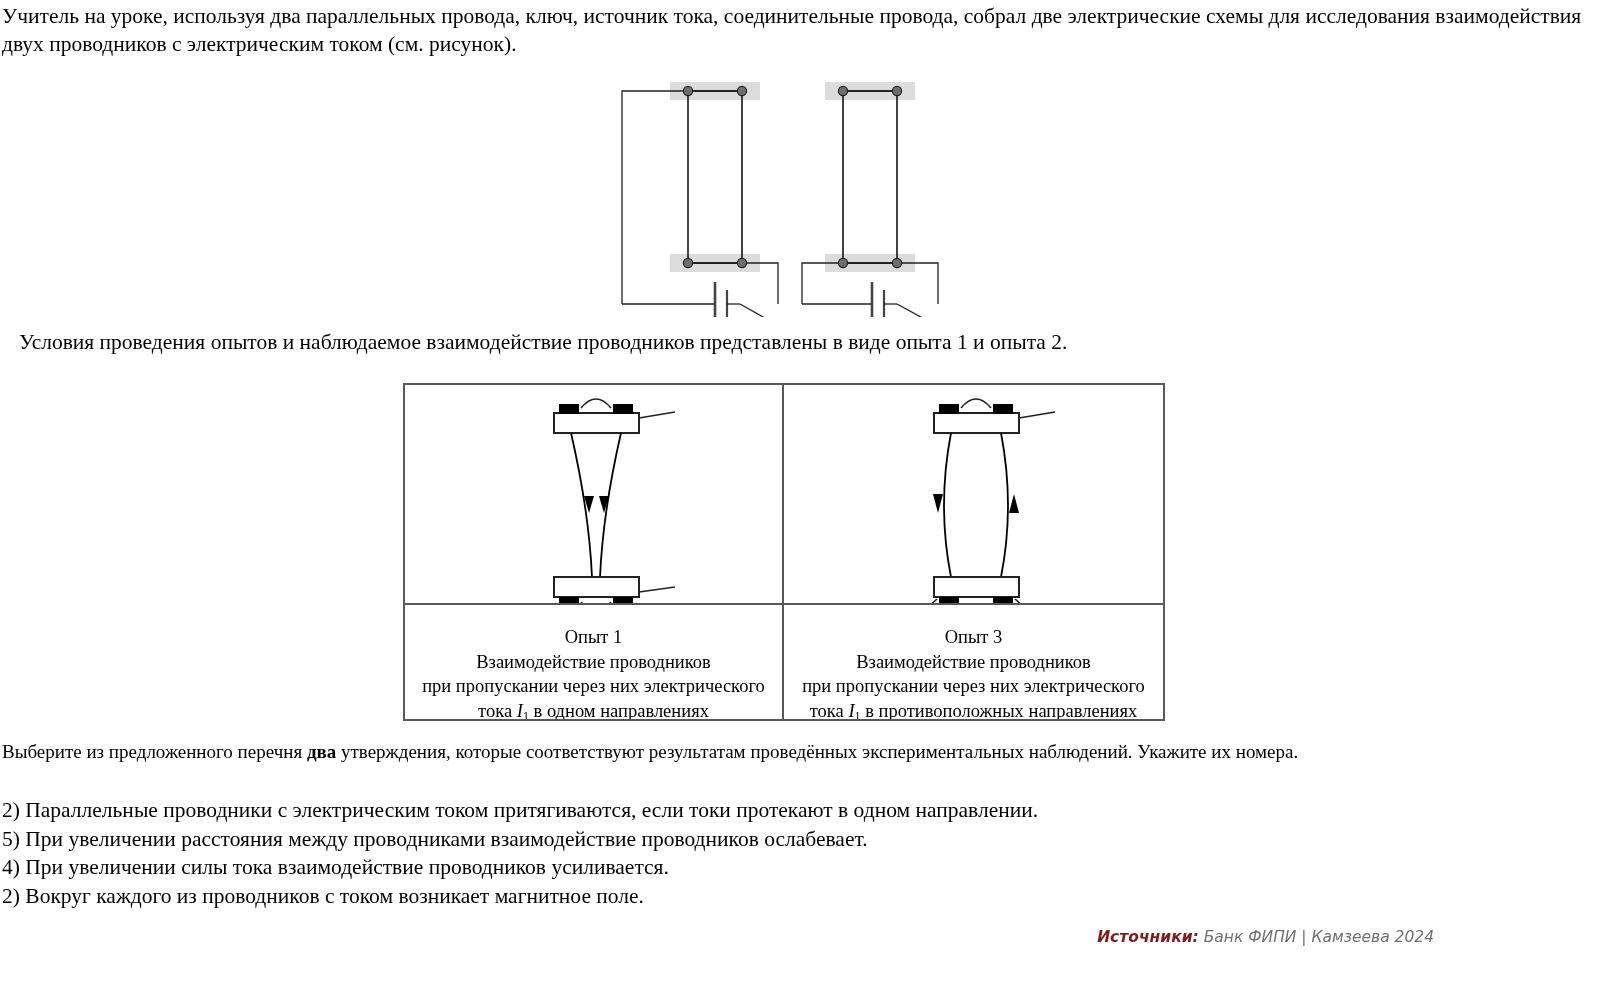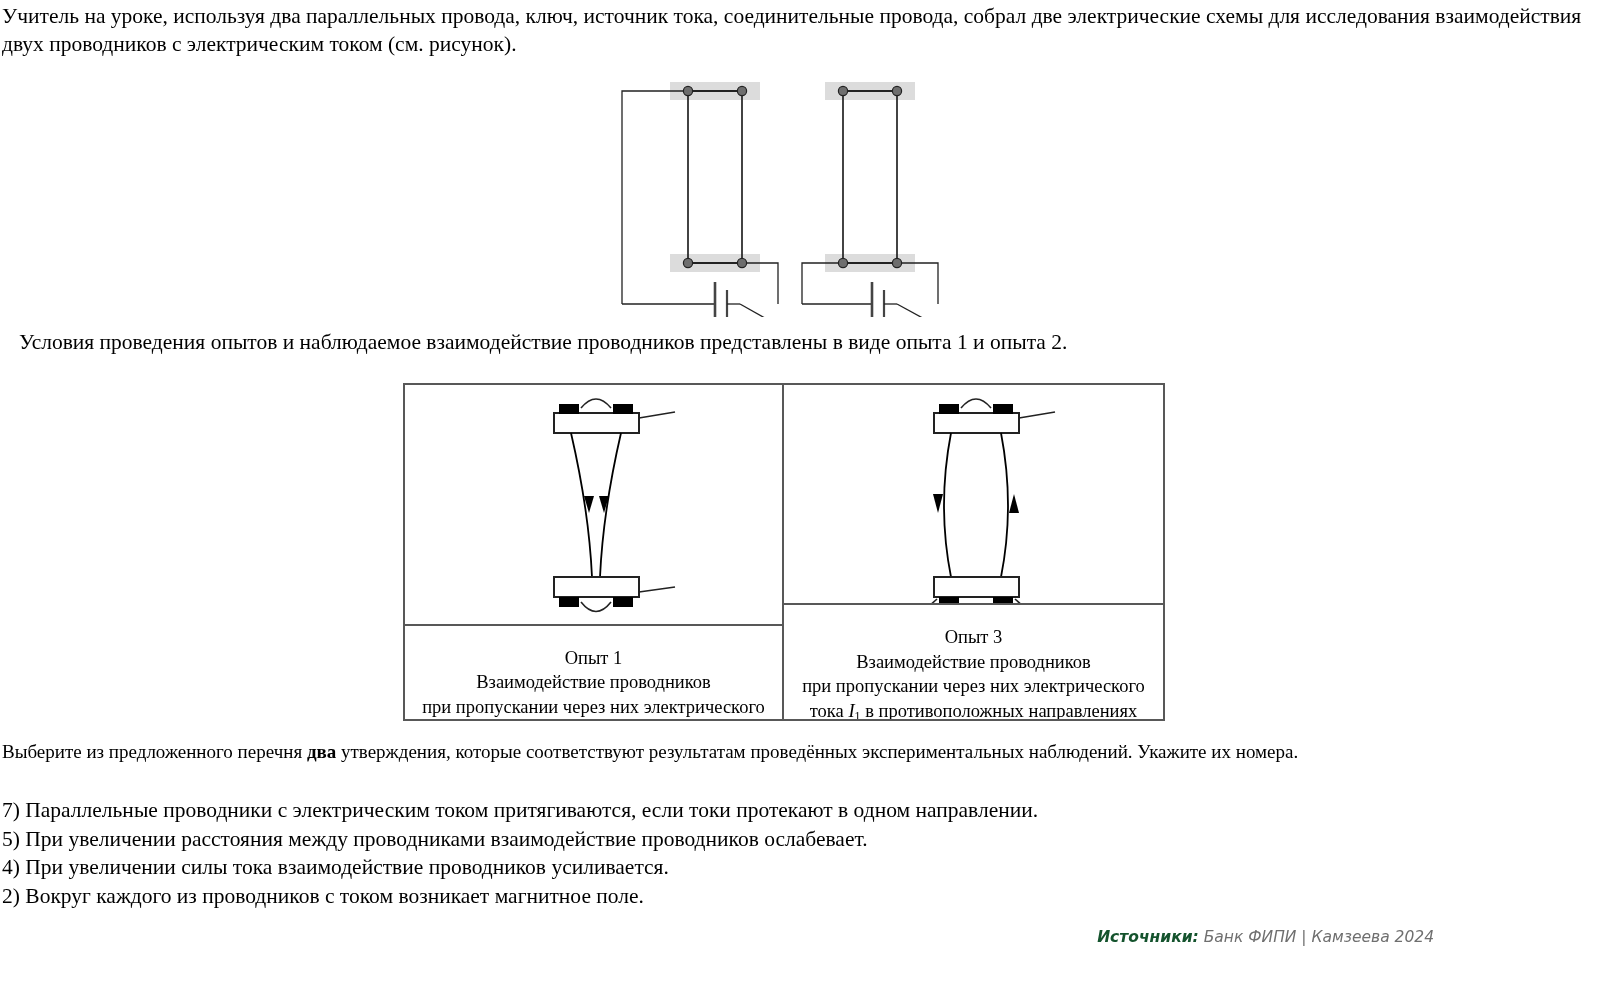--- a/index.html
+++ b/index.html
@@ -65,21 +65,21 @@
     position: absolute;
     right: 6px;
     top: 928px;
     font-family: "DejaVu Sans", sans-serif;
     font-size: 15.5px;
     font-style: italic;
     color: #6f6f6f;
     white-space: nowrap;
   }
   .footer .src-label {
-    color: #14532d;
+    color: #7f1d1d;
     font-weight: bold;
     font-style: italic;
   }
 
   
   .circuits {
     position: absolute;
     left: 600px;
     top: 72px;
     width: 360px;
@@ -229,20 +229,21 @@
             <rect x="124" y="206" width="20" height="10" fill="#000000"></rect>
             <path d="M92,211 Q107,230 122,211" fill="none" stroke="#222" stroke-width="1.6"></path>
             <line x1="150" y1="201" x2="186" y2="196" stroke="#222" stroke-width="1.6"></line>
           </g>
         </svg>
       </div>
       <div class="exp-caption">
         <span class="cap-line">Опыт 1</span>
         <span class="cap-line">Взаимодействие проводников</span>
         <span class="cap-line">при пропускании через них электрического</span>
+        <span class="cap-line"><span>тока </span><i>I</i><sub>1</sub><span> в одном направлениях</span></span>
       </div>
     </div>
 
     <div class="exp-cell right">
       <div class="exp-figure">
         <svg width="210" height="228" viewBox="0 0 210 228" xmlns="http://www.w3.org/2000/svg">
 
           <g>
             <rect x="65" y="22" width="85" height="20" fill="#ffffff" stroke="#222" stroke-width="2"></rect>
             <rect x="70" y="13" width="20" height="10" fill="#000000"></rect>
@@ -271,21 +272,21 @@
         <span class="cap-line">Взаимодействие проводников</span>
         <span class="cap-line">при пропускании через них электрического</span>
         <span class="cap-line"><span>тока </span><i>I</i><sub>1</sub><span> в противоположных направлениях</span></span>
       </div>
     </div>
   </div>
 
   <div class="question"><span>Выберите из предложенного перечня </span><b>два</b><span> утверждения, которые соответствуют результатам проведённых экспериментальных наблюдений. Укажите их номера.</span></div>
 
   <div class="options">
-    <div class="option-line">7) Параллельные проводники с электрическим током притягиваются, если токи протекают в одном направлении.</div>
+    <div class="option-line">2) Параллельные проводники с электрическим током притягиваются, если токи протекают в одном направлении.</div>
     <div class="option-line">5) При увеличении расстояния между проводниками взаимодействие проводников ослабевает.</div>
     <div class="option-line">4) При увеличении силы тока взаимодействие проводников усиливается.</div>
     <div class="option-line">2) Вокруг каждого из проводников с током возникает магнитное поле.</div>
   </div>
 
   <div class="footer"><span class="src-label">Источники:</span><span> Банк ФИПИ | Камзеева 2024</span></div>
 
 </div>
 
 </body></html>

